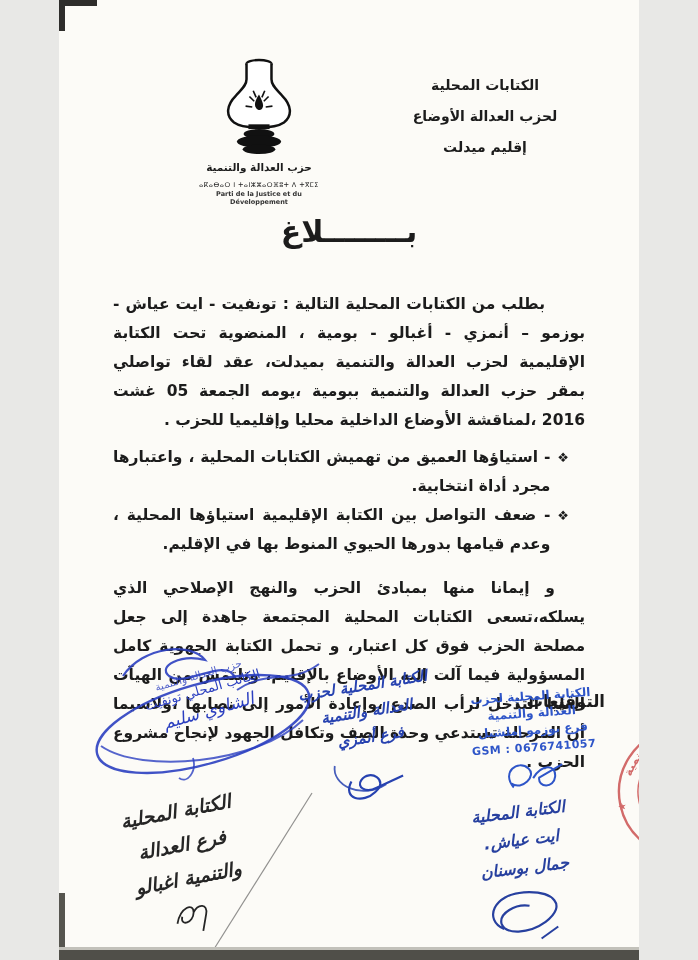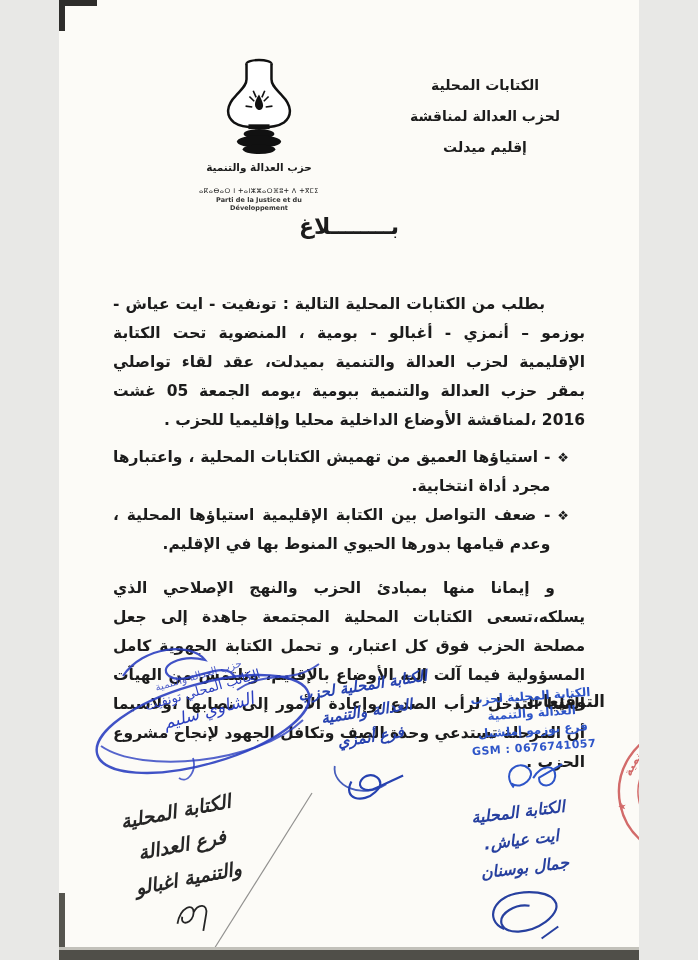--- a/index.html
+++ b/index.html
@@ -14,25 +14,25 @@
   .edge-left-bottom{position:absolute;left:0;top:893px;width:6px;height:57px;background:#56554f;}
   .scan-bottom-line{position:absolute;left:0;right:0;bottom:10px;height:3px;background:#c2c1ba;}
   .scan-bottom{position:absolute;left:0;right:0;bottom:0;height:10px;background:#504f49;}
 
   
   .header-right{position:absolute;top:70px;right:30px;width:248px;direction:rtl;
     text-align:center;font-size:14px;font-weight:700;line-height:31px;}
   .logo-block{position:absolute;top:56px;left:134px;width:132px;text-align:center;}
   .logo-block svg{display:block;margin:0 auto;}
   .logo-name-ar{font-size:10.5px;font-weight:700;margin-top:1px;direction:rtl;}
-  .logo-name-tif{font-size:6.5px;letter-spacing:.5px;color:#222;margin-top:14px;}
+  .logo-name-tif{font-size:6.5px;letter-spacing:.5px;color:#222;margin-top:8px;}
   .logo-name-fr{font-size:6.5px;font-weight:700;color:#333;margin-top:1px;}
 
   .doc-title{position:absolute;top:214px;left:0;right:0;text-align:center;
-    font-size:22px;font-weight:700;direction:rtl;letter-spacing:1px;}
+    font-size:30px;font-weight:700;direction:rtl;letter-spacing:1px;}
 
   
   .body-text{position:absolute;top:290px;right:54px;left:54px;direction:rtl;
     font-size:15.5px;font-weight:700;line-height:29px;text-align:justify;}
   .p1{text-indent:40px;margin:0;}
   .p2{margin:13px 0 0 0;}
   .bullets{margin-top:8px;padding-right:16px;}
   .bullet{display:flex;flex-direction:row;}
   .bmark{flex:0 0 auto;margin-left:7px;font-size:13px;line-height:29px;}
   .p3{margin:15px 0 0 0;text-indent:30px;}
@@ -74,21 +74,21 @@
 <body>
 
 <div class="paper">
 
   <div class="edge-top"></div>
   <div class="edge-left-top"></div>
   <div class="edge-left-bottom"></div>
 
   <div class="header-right">
     <div>الكتابات المحلية</div>
-    <div>لحزب العدالة لمناقشة</div>
+    <div>لحزب العدالة الأوضاع</div>
     <div>إقليم ميدلت</div>
   </div>
 
   <div class="logo-block">
     <svg width="96" height="104" viewBox="0 0 100 108">
       <ellipse cx="50" cy="8" rx="13" ry="4" fill="#fff" stroke="#111" stroke-width="2.5"></ellipse>
       <path d="M37,8 L37,24 C37,31 31,35 26,41 C16,51 15,62 24,69 C34,76 66,76 76,69 C85,62 84,51 74,41 C69,35 63,31 63,24 L63,8" fill="#fff" stroke="#111" stroke-width="2.6" stroke-linejoin="round"></path>
       <path d="M50,40 C46,46 44.5,51 47,54 C49,57 53,57 54,53 C55,50 53,46 50,40 Z" fill="#111"></path>
       <g stroke="#111" stroke-width="1.7">
         <line x1="40" y1="42" x2="45" y2="47"></line>

